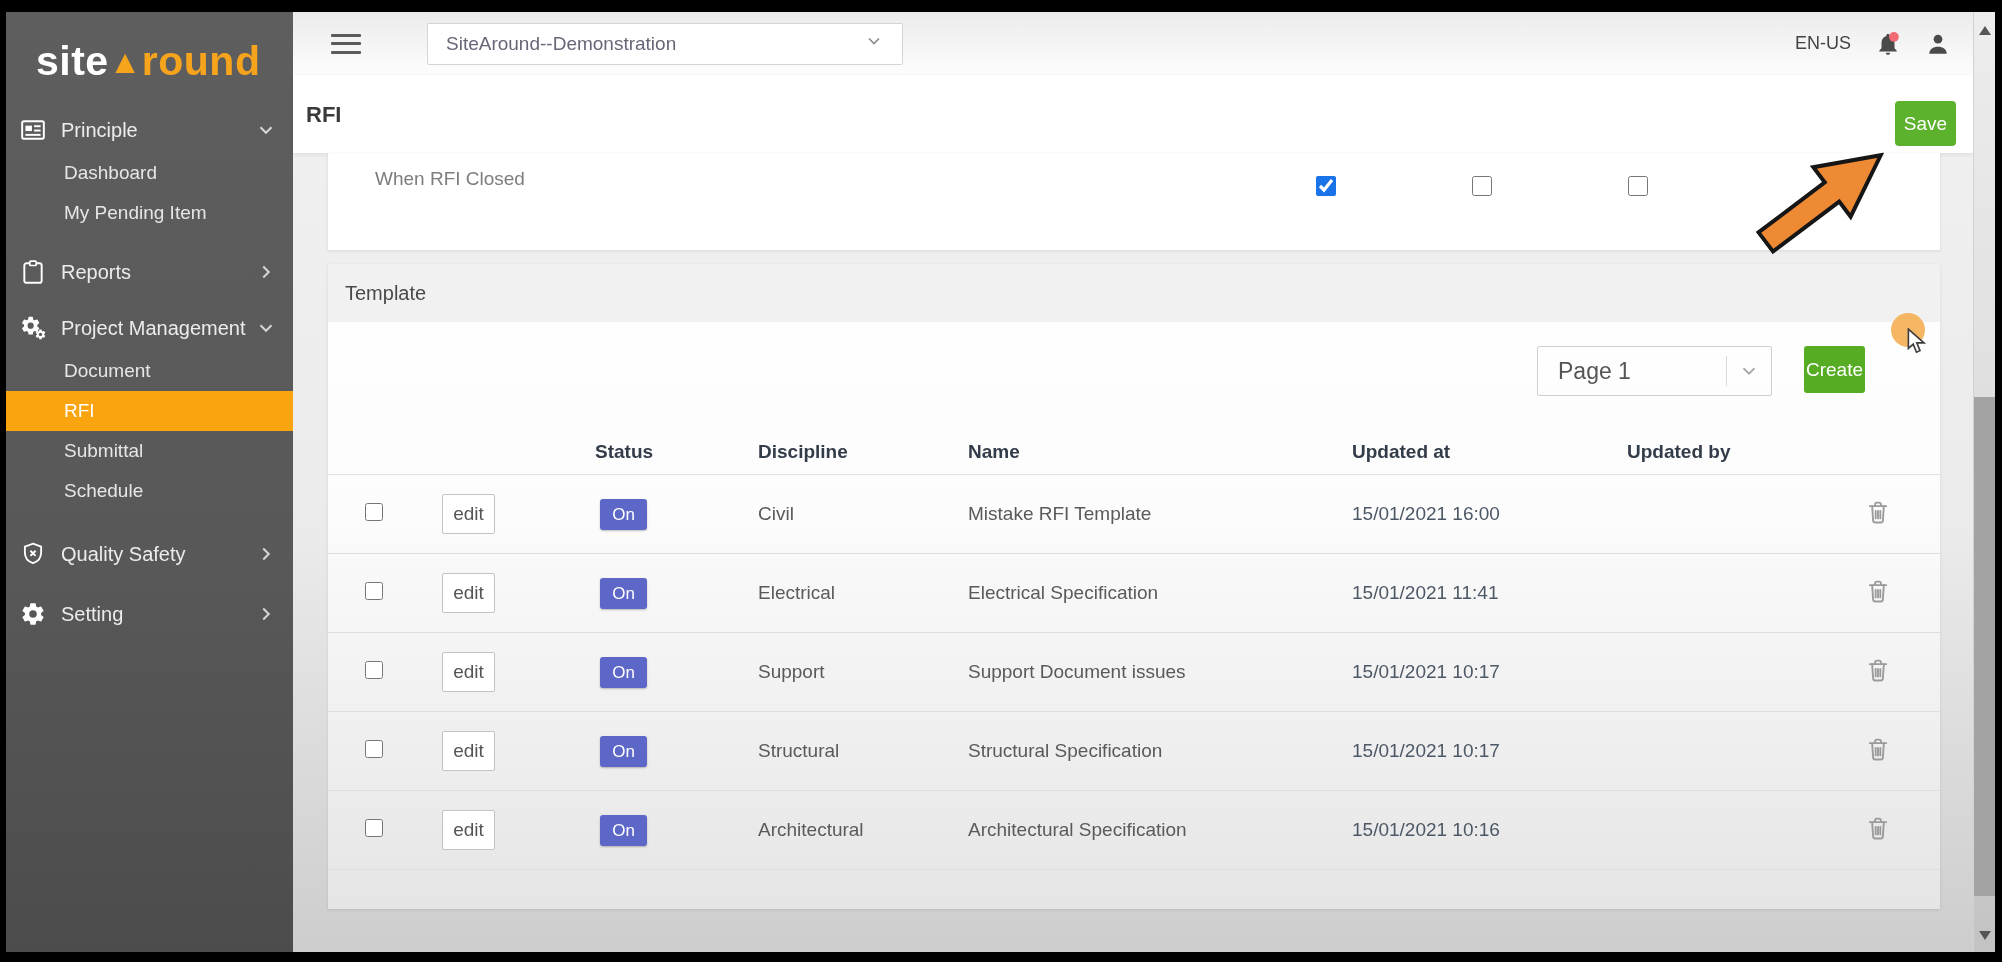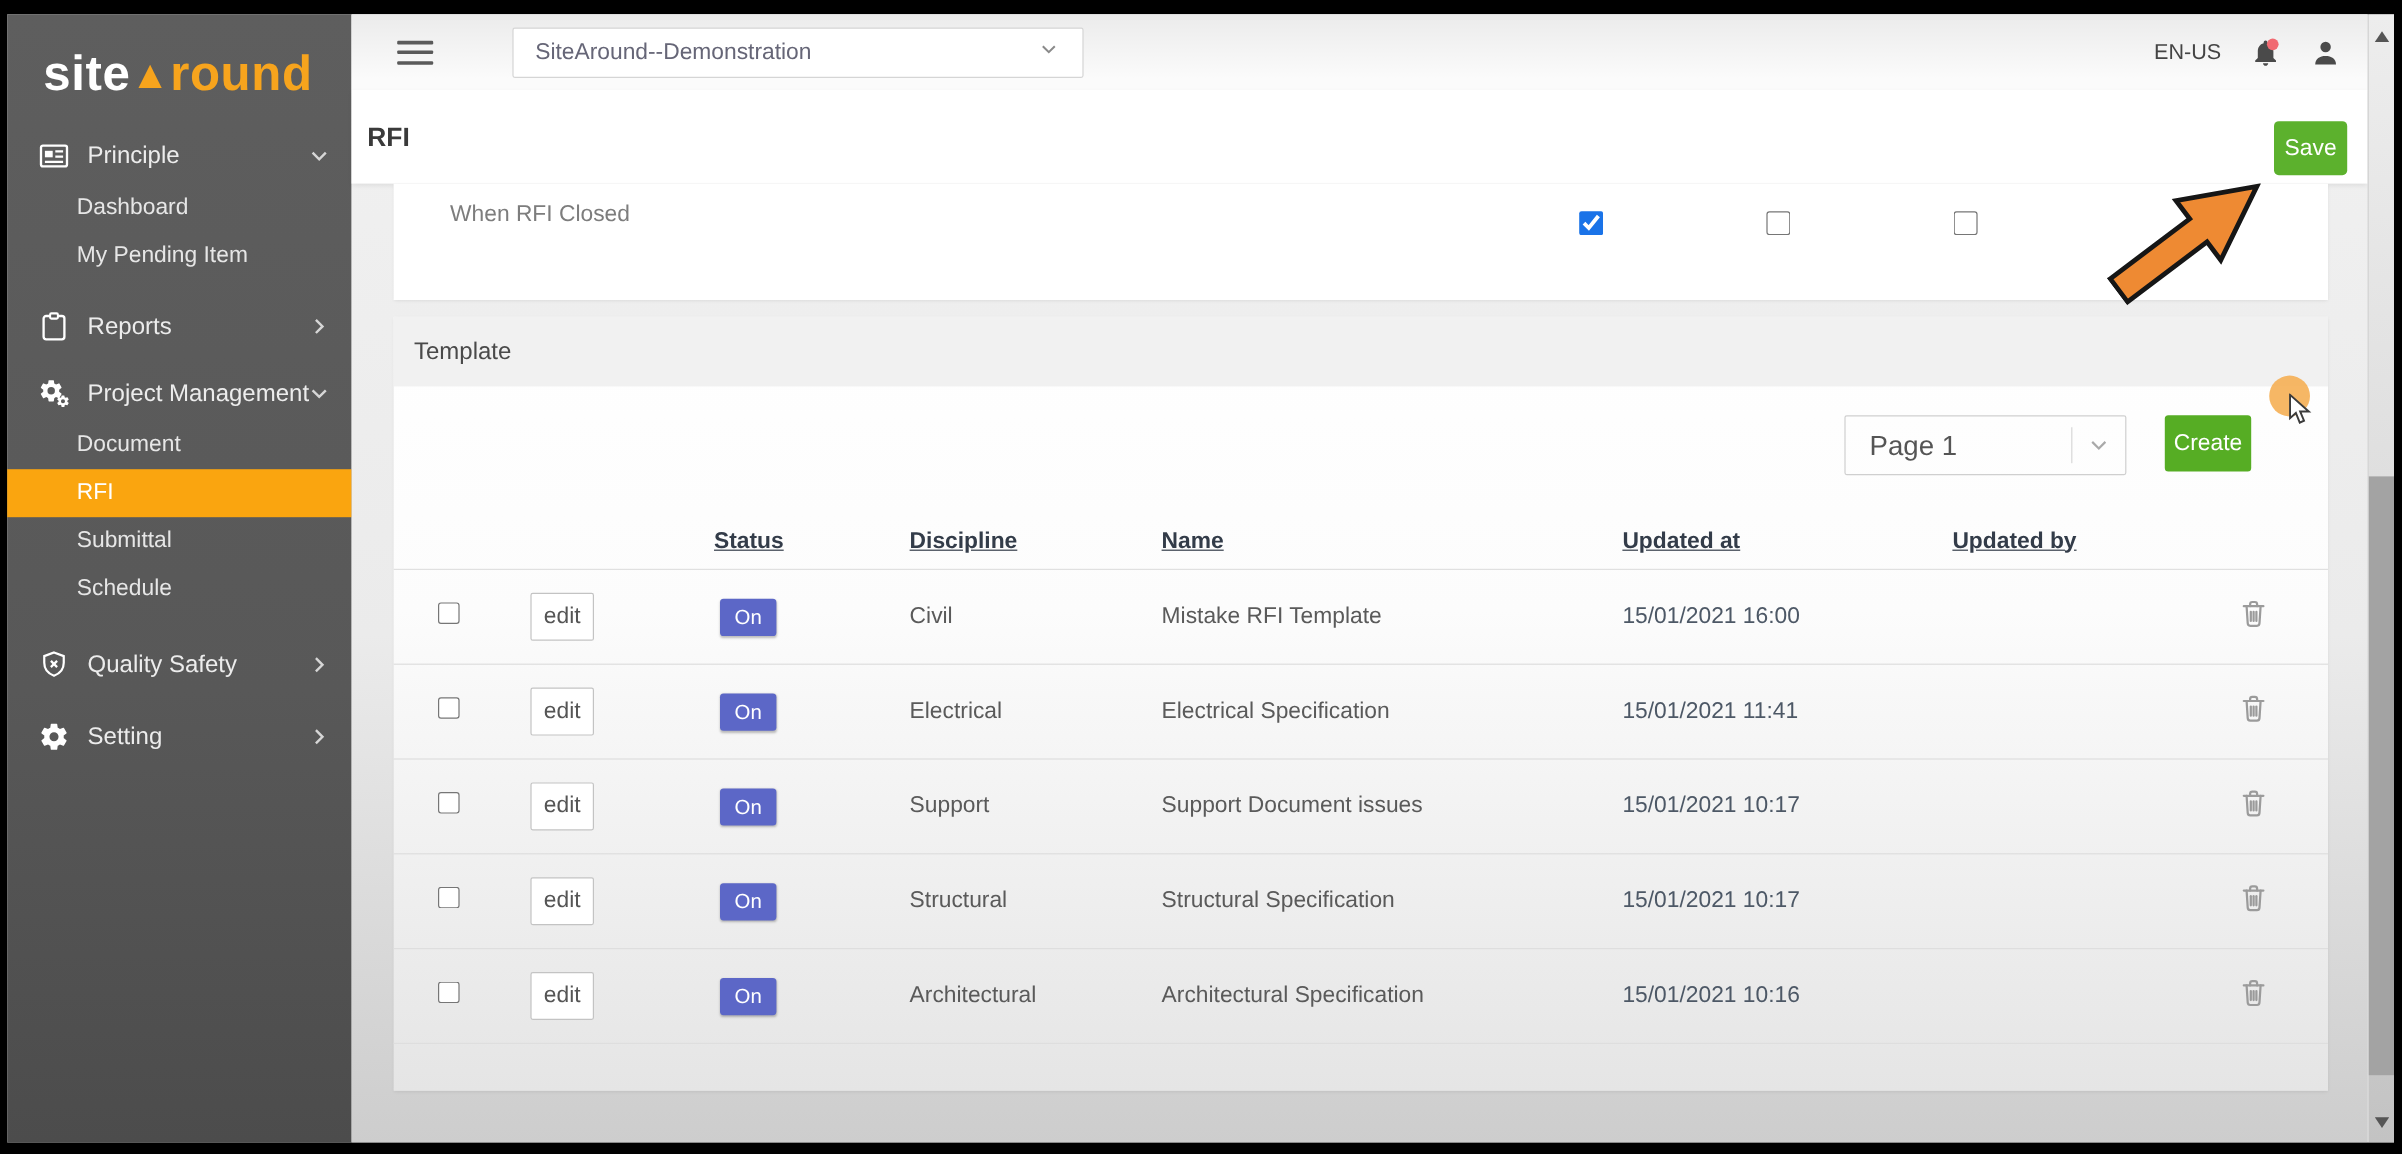--- a/index.html
+++ b/index.html
@@ -7,21 +7,21 @@
   .screen { position:relative; width:2002px; height:962px; background:#000; overflow:hidden; }
   .frame { position:absolute; left:6px; top:12px; width:1989px; height:940px; display:flex; background:#ebebeb; }
 
   
   .sidebar { width:287px; flex-shrink:0; background:linear-gradient(180deg,#5e5e5e 0%,#585858 60%,#4c4c4c 100%); color:#ececec; }
   .logo { padding:26px 0 0 30px; font-size:41px; font-weight:bold; letter-spacing:.5px; }
   .logo-site { color:#ffffff; }
   .logo-tri { color:#f7a41d; font-size:33px; vertical-align:2px; }
   .logo-round { color:#f7a41d; }
   .nav { margin-top:22px; }
-  .nav-section { position:relative; height:46px; display:flex; align-items:center; padding-left:26px; gap:15px; font-size:20px; cursor:pointer; }
+  .nav-section { position:relative; height:46px; display:flex; align-items:center; padding-left:14px; gap:15px; font-size:20px; cursor:pointer; }
   .nav-section .chev { position:absolute; right:16px; top:12px; }
   .nav-child { height:40px; line-height:40px; padding-left:58px; font-size:19px; color:#e6e6e6; cursor:pointer; }
   .nav-child.active { background:#faa50f; color:#ffffff; }
   .gap16{height:16px} .gap10{height:10px} .gap20{height:20px} .gap14{height:14px}
   .icon { display:inline-flex; width:26px; height:26px; flex-shrink:0; }
 
   
   .main { flex:1; position:relative; background:linear-gradient(180deg,#f1f1f1 0%,#ebebeb 55%,#cdcdcd 100%); }
   .topbar { height:63px; background:linear-gradient(180deg,#ebebeb 0%,#fbfbfb 85%); display:flex; align-items:center; position:relative; }
   .hamburger { margin-left:38px; width:30px; height:20px; display:flex; flex-direction:column; justify-content:space-between; cursor:pointer; }
@@ -43,25 +43,25 @@
   .settings-cb { position:absolute; top:23px; width:20px; height:20px; accent-color:#1a73e8; cursor:pointer; }
   .cb1{left:988px} .cb2{left:1144px} .cb3{left:1300px}
   .panel-gap { height:14px; }
 
   .panel-template { height:645px; background:linear-gradient(180deg,#ffffff 0%,#fcfcfc 38%,#e5e5e5 100%); }
   .band { height:58px; background:#f1f1f1; display:flex; align-items:center; padding-left:17px; font-size:20px; color:#4a4a4a; }
   .page-select { position:absolute; left:1209px; top:82px; width:235px; height:50px; border:1px solid #cfcfcf; background:transparent; border-radius:2px; display:flex; align-items:center; color:#555; font-size:23px; cursor:pointer; }
   .page-select .val { padding-left:20px; flex:1; }
   .page-select .divider { width:1px; height:30px; background:#d8d8d8; }
   .page-select .chevbox { width:44px; display:flex; justify-content:center; }
-  .create-button { position:absolute; left:1476px; top:82px; width:72px; height:47px; background:#56ad24; color:#fff; border:none; border-radius:3px; font-size:19px; cursor:pointer; }
+  .create-button { position:absolute; left:1476px; top:82px; width:61px; height:47px; background:#56ad24; color:#fff; border:none; border-radius:3px; font-size:19px; cursor:pointer; }
 
   .tgrid { display:grid; grid-template-columns:102px 153px 163px 210px 384px 275px 236px 1fr; align-items:center; }
   .thead { position:absolute; left:0; right:0; top:165px; height:46px; border-bottom:1px solid #e0e0e0; font-size:19px; font-weight:bold; color:#333c49; }
-  .thead > div { padding-left:12px;text-decoration:underline; }
+  .thead > div { padding-left:12px; }
   .rows { position:absolute; left:0; right:0; top:211px; }
   .trow { height:79px; border-bottom:1px solid #dedede; font-size:19px; color:#5a5a5a; }
   .cell-cb { padding-left:37px; }
   .trow input[type=checkbox] { width:18px; height:18px; accent-color:#1a73e8; cursor:pointer; }
   .edit-button { margin-left:12px; width:53px; height:40px; background:#fff; border:1px solid #c3c3c3; border-radius:2px; color:#555; font-size:19px; cursor:pointer; }
   .badge-on { margin-left:17px; display:inline-block; width:47px; height:31px; line-height:31px; text-align:center; background:#5c67c7; color:#fff; font-size:17px; border-radius:3px; box-shadow:0 1px 2px rgba(0,0,0,.25); }
   .cell { padding-left:12px; }
   .cell-date { padding-left:12px; color:#4d5866; }
   .trash-button { margin-left:12px; width:30px; height:32px; background:none; border:none; cursor:pointer; padding:0; }
 

